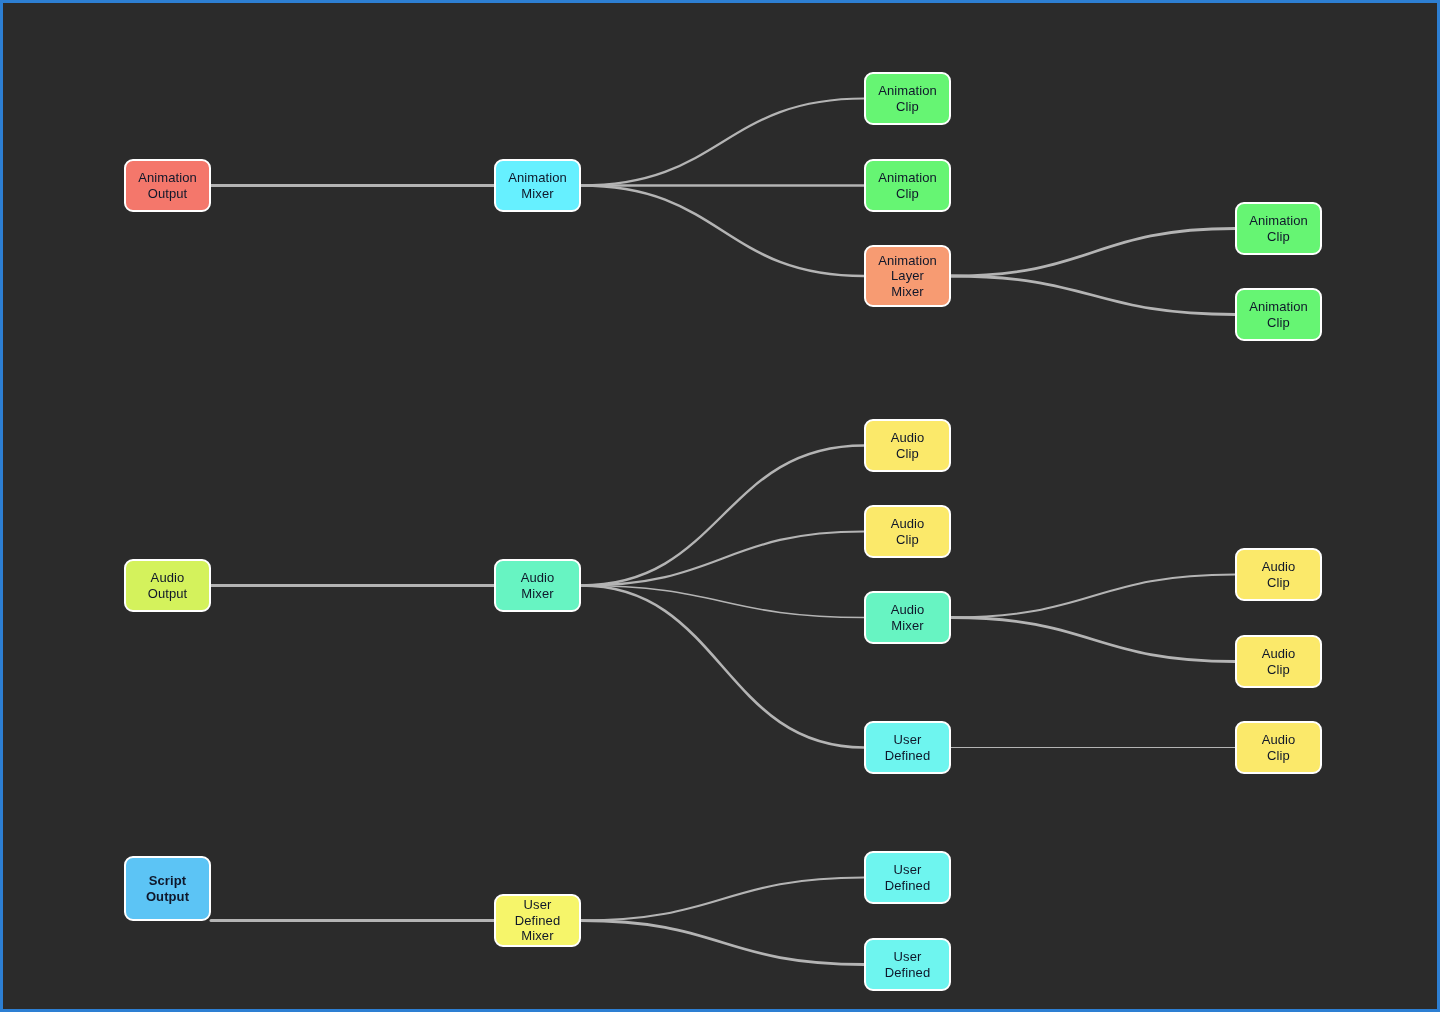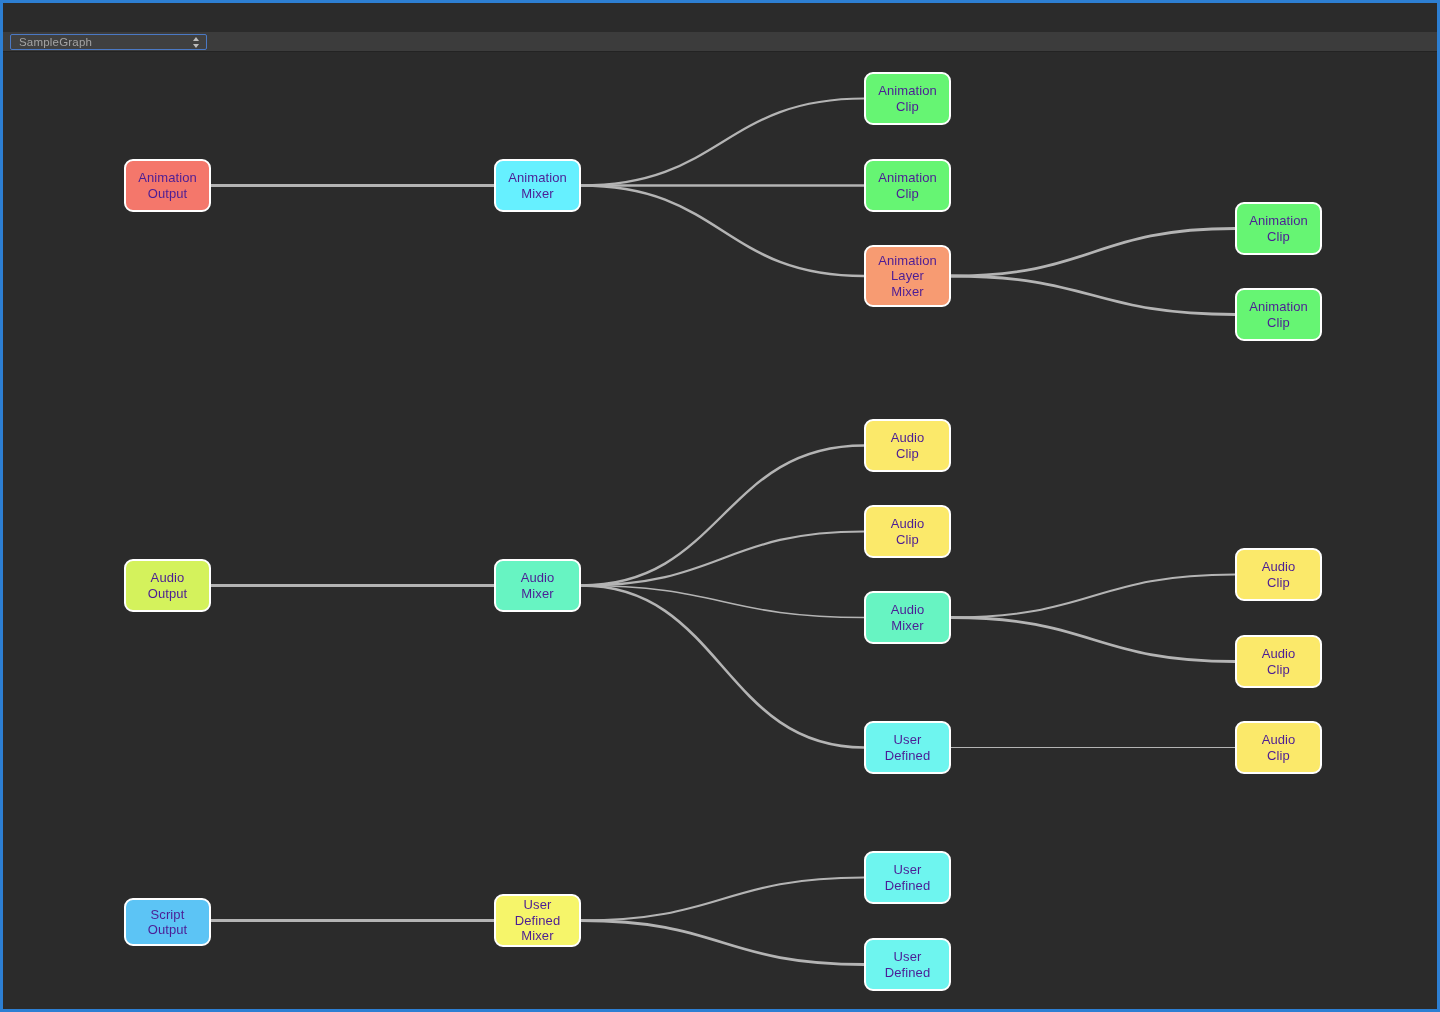--- a/index.html
+++ b/index.html
@@ -126,45 +126,39 @@
     width: 1434px; height: 956px;
     background: #2b2b2b;
     overflow: hidden;
   }
   #edges { position:absolute; left:0; top:0; width:100%; height:100%; }
 
   .node {
     position: absolute;
     border: 2.5px solid #ffffff;
     border-radius: 9px;
-    color: #4c1d95;
+    color: #0f172a;
     font-size: 13px;
     line-height: 15.5px;
     display: flex;
     align-items: center;
     justify-content: center;
     text-align: center;
     letter-spacing: .1px;
     cursor: default;
     user-select: none;
   }
   .node span { display: block; padding: 0 3px; }
 </style>
 </head>
 <body>
 
 <div id="window">
 
 
-  <div id="toolbar">
-    <div id="graph-select">
-      <span>SampleGraph</span>
-      <div id="gs-arrows"></div>
-    </div>
-  </div>
 
   <div id="canvas">
     <svg id="edges" viewBox="0 0 1434 956" preserveAspectRatio="none">
         <path d="M 208 132.5 C 349.5 132.5, 349.5 132.5, 491 132.5" fill="none" stroke="#b4b4b4" stroke-width="3" stroke-linecap="round"></path>
         <path d="M 578 132.5 C 719.5 132.5, 719.5 45.5, 861 45.5" fill="none" stroke="#b4b4b4" stroke-width="2.2" stroke-linecap="round"></path>
         <path d="M 578 132.5 C 719.5 132.5, 719.5 132.5, 861 132.5" fill="none" stroke="#b4b4b4" stroke-width="2.4" stroke-linecap="round"></path>
         <path d="M 578 132.5 C 719.5 132.5, 719.5 223, 861 223" fill="none" stroke="#b4b4b4" stroke-width="2.6" stroke-linecap="round"></path>
         <path d="M 948 223 C 1090 223, 1090 175.5, 1232 175.5" fill="none" stroke="#b4b4b4" stroke-width="2.8" stroke-linecap="round"></path>
         <path d="M 948 223 C 1090 223, 1090 261.5, 1232 261.5" fill="none" stroke="#b4b4b4" stroke-width="2.8" stroke-linecap="round"></path>
         <path d="M 208 532.5 C 349.5 532.5, 349.5 532.5, 491 532.5" fill="none" stroke="#b4b4b4" stroke-width="3" stroke-linecap="round"></path>
@@ -221,21 +215,21 @@
         </div>
         <div class="node" style="left: 1232px; top: 495px; width: 87px; height: 53px; background: rgb(251, 233, 106);">
           <span>Audio<br>Clip</span>
         </div>
         <div class="node" style="left: 1232px; top: 582px; width: 87px; height: 53px; background: rgb(251, 233, 106);">
           <span>Audio<br>Clip</span>
         </div>
         <div class="node" style="left: 1232px; top: 668px; width: 87px; height: 53px; background: rgb(251, 233, 106);">
           <span>Audio<br>Clip</span>
         </div>
-        <div class="node" style="left: 121px; top: 845px; width: 87px; height: 48px; background: rgb(92, 196, 245);">
+        <div class="node" style="left: 121px; top: 803px; width: 87px; height: 65px; background: rgb(92, 196, 245); font-weight: bold;">
           <span>Script<br>Output</span>
         </div>
         <div class="node" style="left: 491px; top: 841px; width: 87px; height: 53px; background: rgb(246, 245, 106);">
           <span>User<br>Defined<br>Mixer</span>
         </div>
         <div class="node" style="left: 861px; top: 798px; width: 87px; height: 53px; background: rgb(110, 245, 239);">
           <span>User<br>Defined</span>
         </div>
         <div class="node" style="left: 861px; top: 885px; width: 87px; height: 53px; background: rgb(110, 245, 239);">
           <span>User<br>Defined</span>

